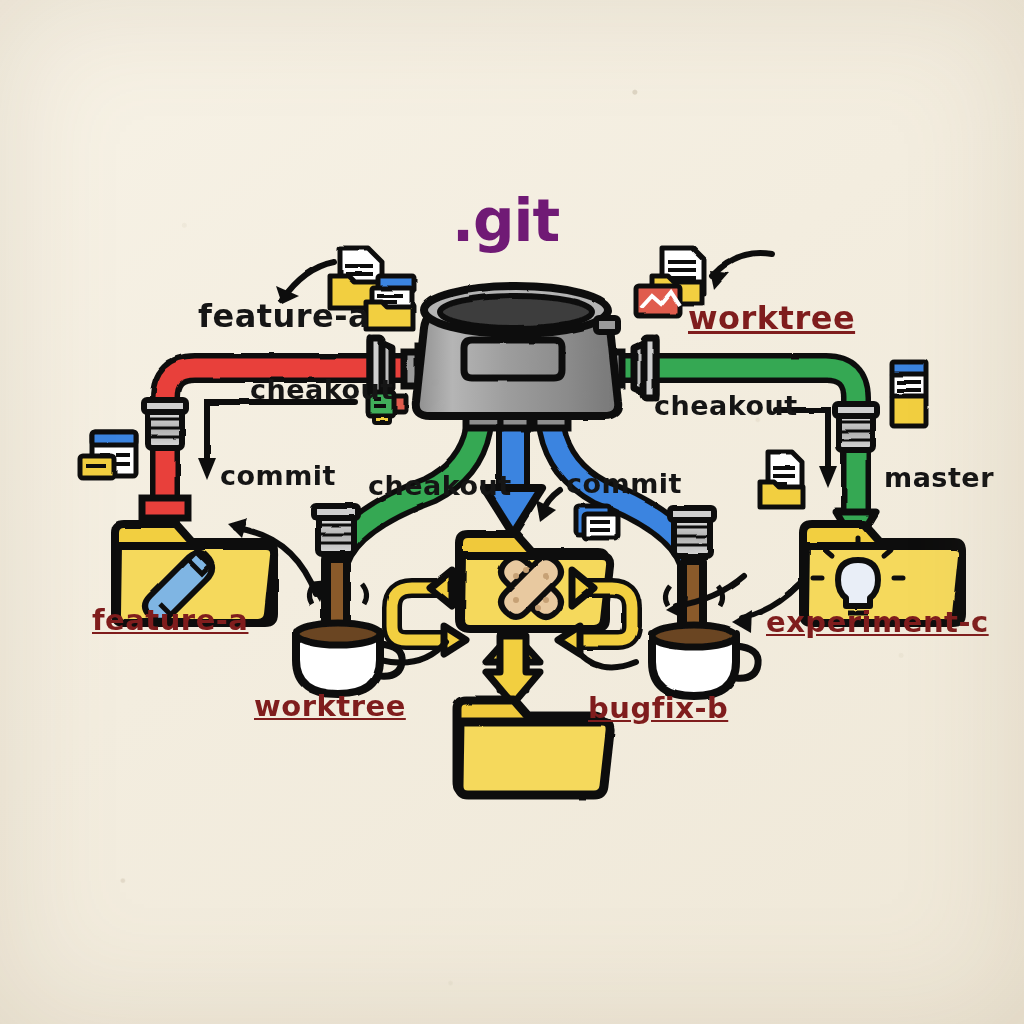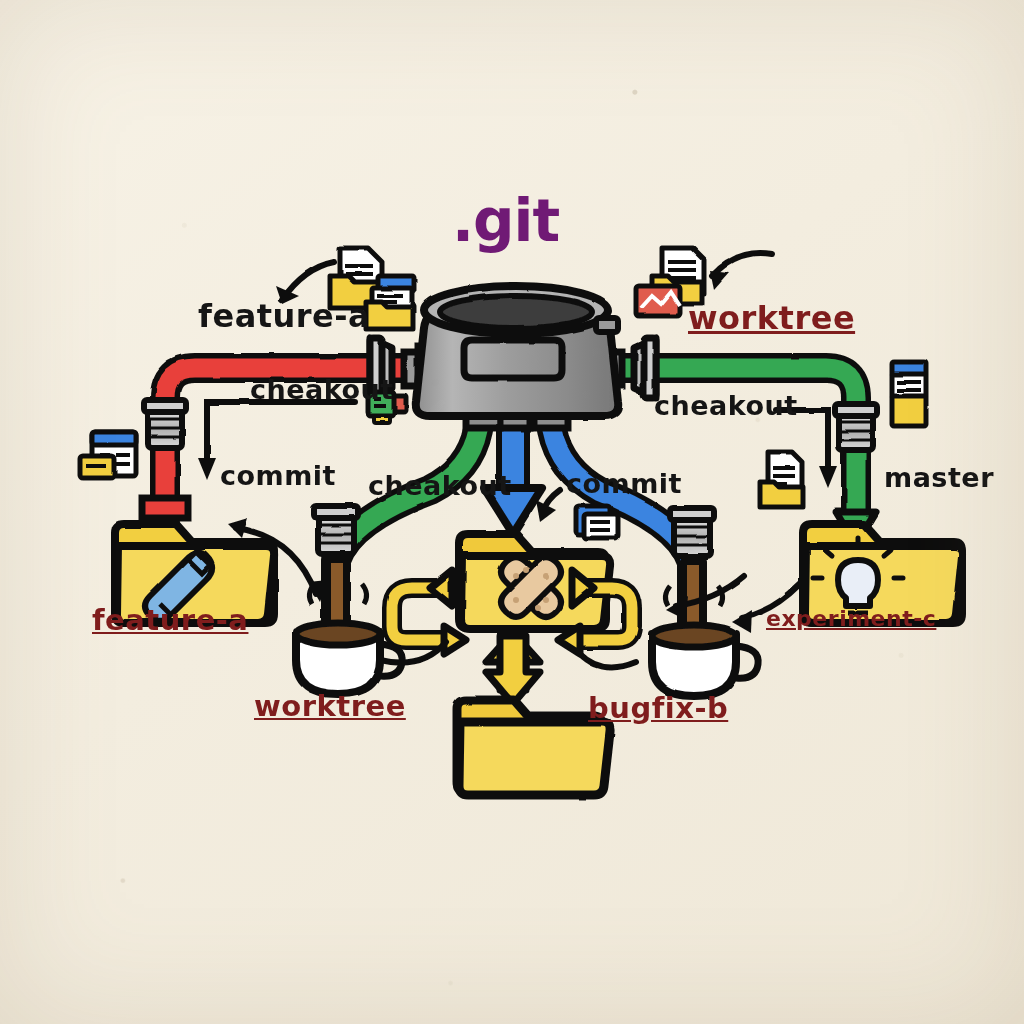--- a/index.html
+++ b/index.html
@@ -308,16 +308,16 @@
   <div class="lbl black" style="left:250px;top:376px;font-size:27px;">cheakout</div>
   <div class="lbl black" style="left:220px;top:462px;font-size:27px;">commit</div>
   <div class="lbl black" style="left:368px;top:472px;font-size:27px;">cheakout</div>
   <div class="lbl black" style="left:566px;top:470px;font-size:27px;">commit</div>
   <div class="lbl black" style="left:654px;top:392px;font-size:27px;">cheakout</div>
   <div class="lbl black" style="left:884px;top:464px;font-size:27px;">master</div>
 
   <div class="lbl blue" style="left:92px;top:606px;font-size:29px;">feature-a</div>
   <div class="lbl blue" style="left:254px;top:692px;font-size:29px;">worktree</div>
   <div class="lbl blue" style="left:588px;top:694px;font-size:29px;">bugfix-b</div>
-  <div class="lbl blue" style="left:766px;top:608px;font-size:22px;text-align:center;">experiment-c</div>
+  <div class="lbl blue" style="left:766px;top:608px;font-size:29px;text-align:center;">experiment-c</div>
 
   <div id="vignette"></div>
 </div>
 
 </body></html>

